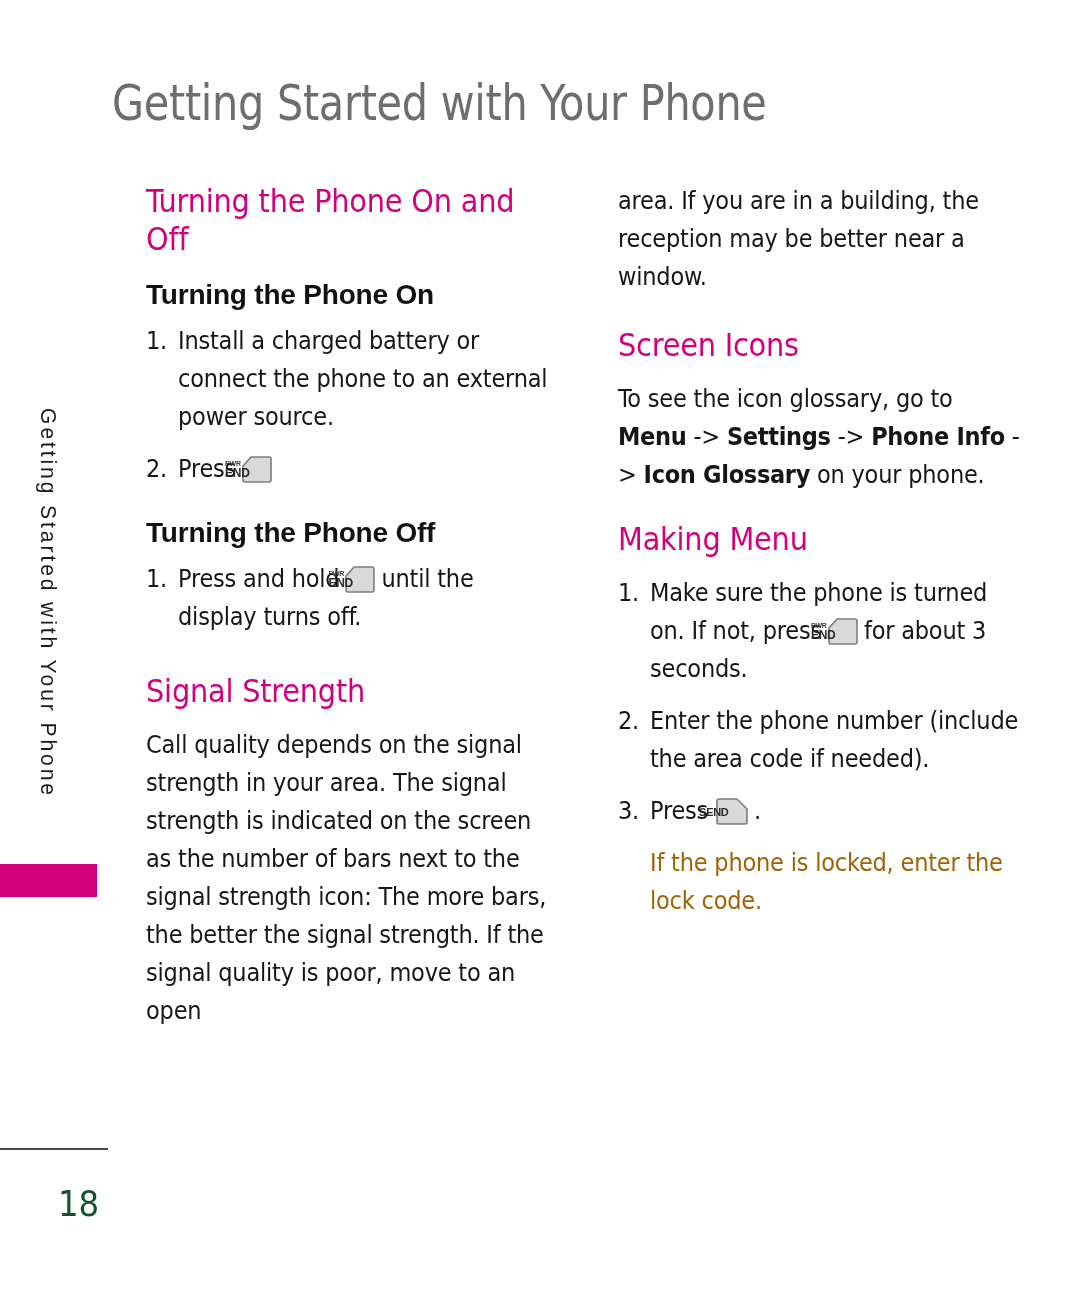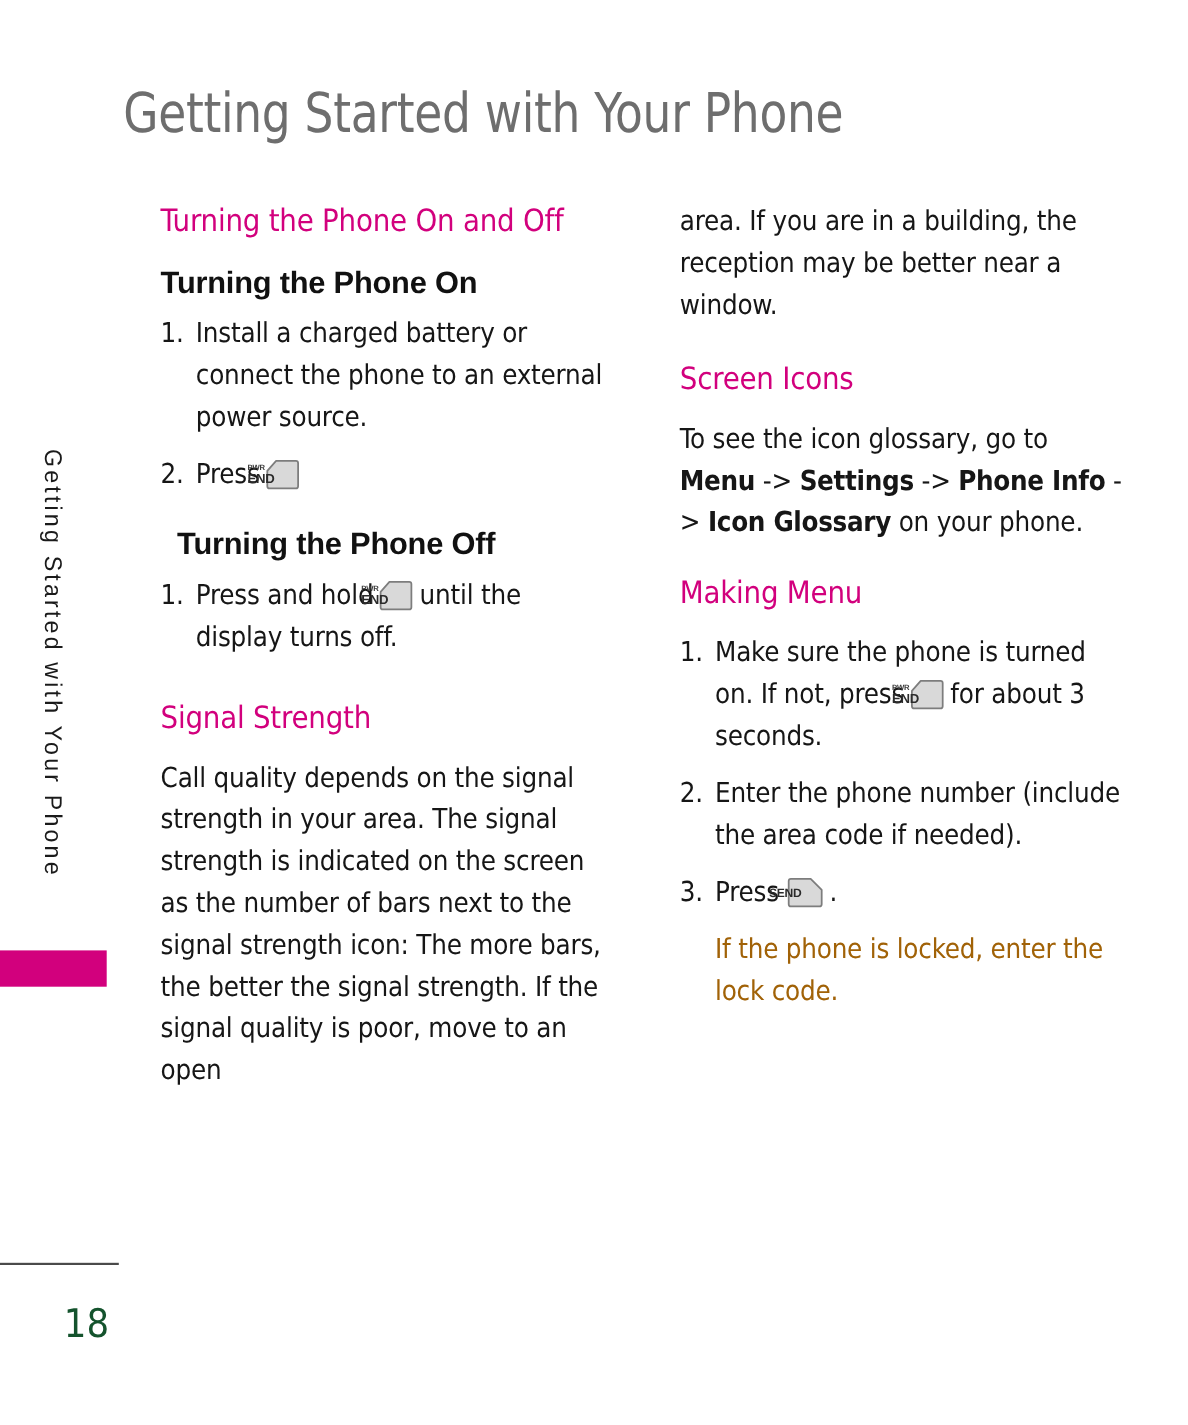--- a/index.html
+++ b/index.html
@@ -66,21 +66,21 @@
   .col {
     position: absolute;
     top: 182px;
   }
   .col-left  { left: 146px; width: 404px; }
   .col-right { left: 618px; width: 404px; }
 
   
   .h-major {
     font-family: "DejaVu Sans Condensed", "Liberation Sans Narrow", "Liberation Sans", sans-serif;
-    font-size: 28px;
+    font-size: 32px;
     line-height: 38px;
     font-weight: 400;
     color: #d2007d;
     margin: 0 0 16px 0;
     letter-spacing: -0.2px;
   }
   .h-minor {
     font-family: "Liberation Sans", sans-serif;
     font-size: 28px;
     line-height: 30px;
@@ -205,21 +205,21 @@
 
   <p class="li">
     <span class="num">2.</span><span>Press</span><span class="key"><svg width="32" height="30" viewBox="0 0 32 30">
           <path d="M10 2 L28 2 Q30 2 30 4 L30 25 Q30 27 28 27 L4 27 Q2 27 2 25 L2 11 Z" fill="#d9d9d9" stroke="#7d7d7d" stroke-width="1.6" stroke-linejoin="round"></path>
         </svg><span class="key-lines">
           <span class="lbl-top">PWR</span>
           <span class="lbl-main">END</span>
         </span></span>
   </p>
 
-  <h3 class="h-minor" style="margin-top:30px;margin-left:15px;">Turning the Phone Off</h3>
+  <h3 class="h-minor" style="margin-top:30px;">Turning the Phone Off</h3>
 
   <p class="li">
     <span class="num">1.</span><span>Press and hold</span><span class="key"><svg width="32" height="30" viewBox="0 0 32 30">
           <path d="M10 2 L28 2 Q30 2 30 4 L30 25 Q30 27 28 27 L4 27 Q2 27 2 25 L2 11 Z" fill="#d9d9d9" stroke="#7d7d7d" stroke-width="1.6" stroke-linejoin="round"></path>
         </svg><span class="key-lines">
           <span class="lbl-top">PWR</span>
           <span class="lbl-main">END</span>
         </span></span><span>until the display turns off.</span>
   </p>
 

